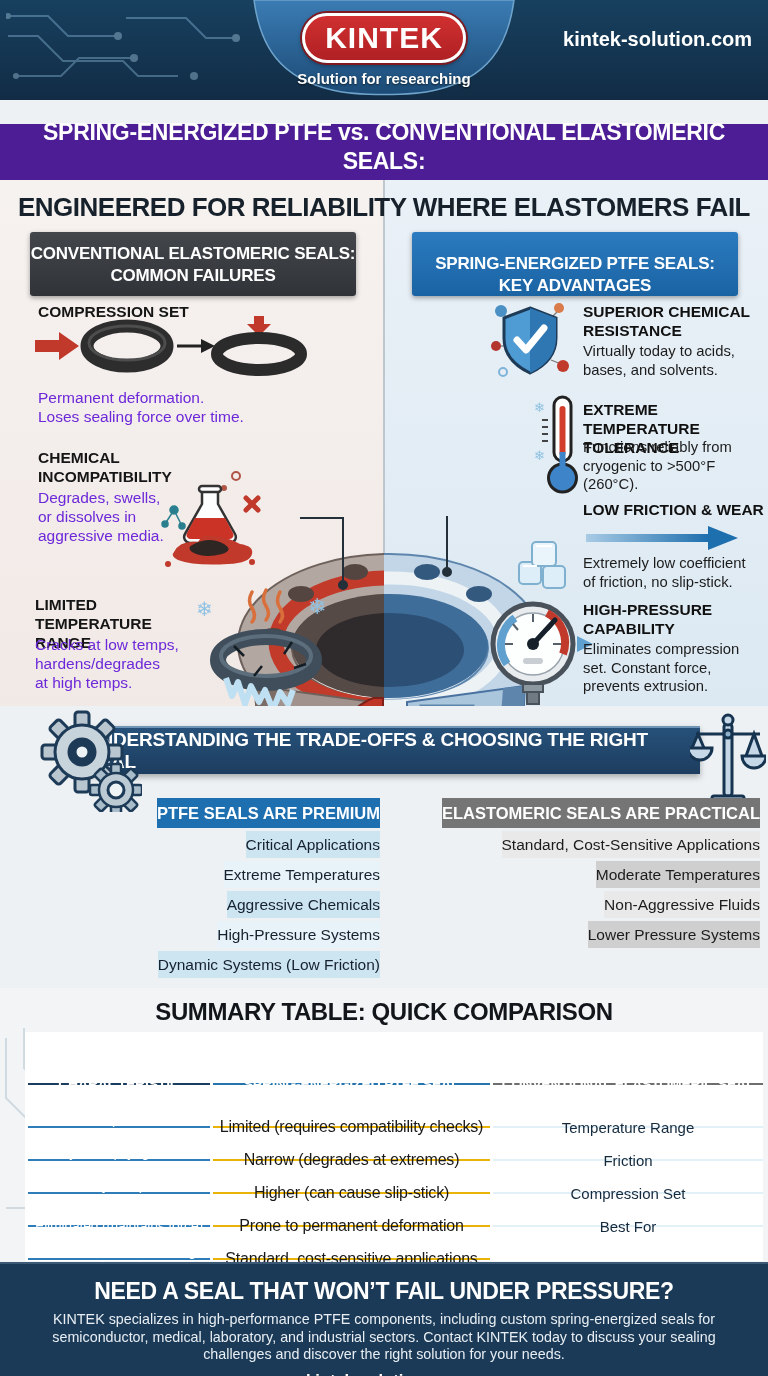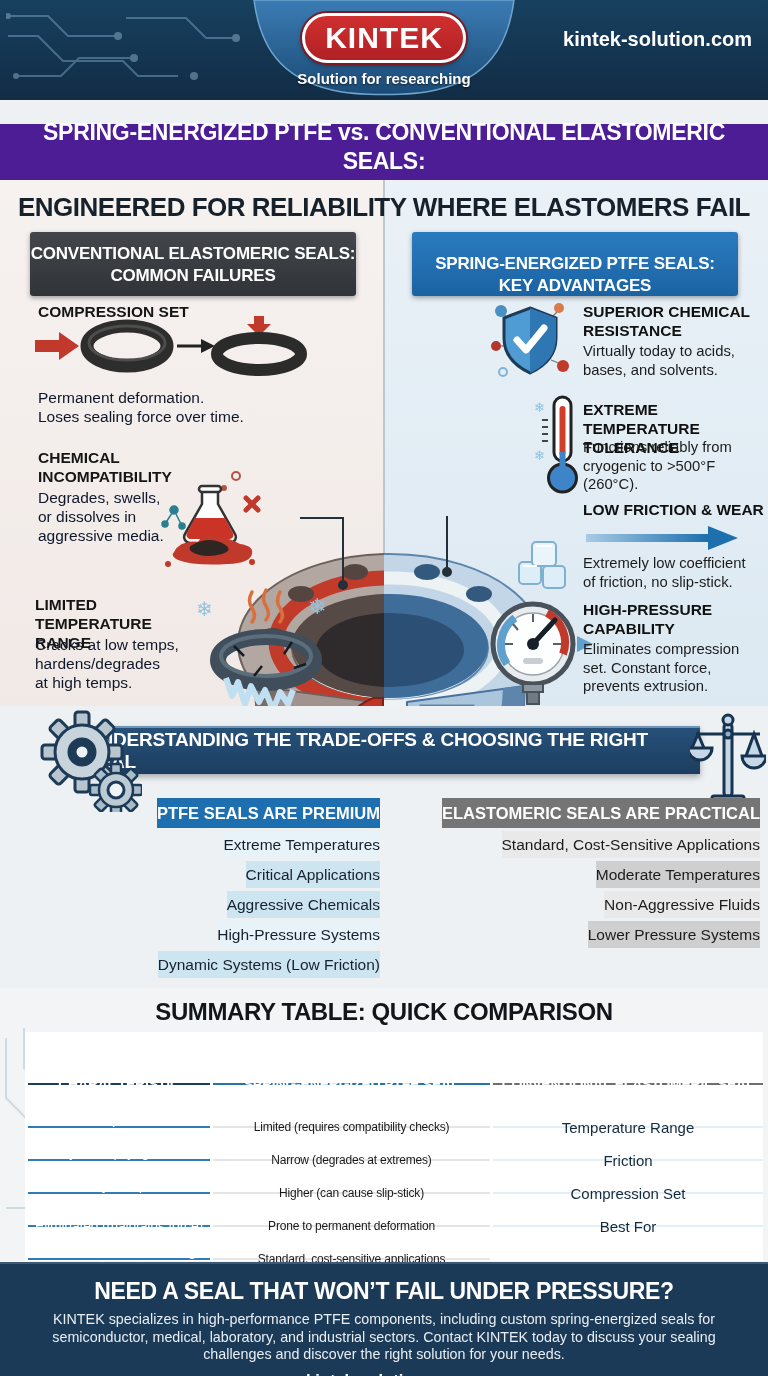--- a/index.html
+++ b/index.html
@@ -33,21 +33,21 @@
   .half-r { left:384px; top:0; width:384px; height:526px; background:linear-gradient(180deg,#eaf1f7,#dce9f2); }
   .half-div { left:383px; top:0; width:2px; height:526px; background:#aab6bf; opacity:.7; }
   .compare-heading { left:0; top:12px; width:768px; text-align:center; font-size:26px; font-weight:bold; color:#17212b; letter-spacing:-0.5px; }
   .pill { height:64px; border-radius:3px; display:flex; flex-direction:column; align-items:center; justify-content:center; gap:1px;
     box-shadow:0 2px 5px rgba(0,0,0,.35); }
   .pill div { color:#fff; font-weight:bold; font-size:17px; letter-spacing:-0.2px; line-height:21px; }
   .pill-dark { left:30px; top:52px; width:326px; background:linear-gradient(180deg,#43464b,#303338); }
   .pill-blue { left:412px; top:52px; width:326px; background:linear-gradient(180deg,#2b7bc0,#1a63a3);justify-content:flex-end; }
 
   .fail-title { font-size:15.5px; font-weight:bold; color:#151515; line-height:19px; white-space:pre-line; }
-  .fail-desc  { font-size:15.5px; color:#0f172a; line-height:19px; white-space:pre-line; }
+  .fail-desc  { font-size:15.5px; color:#6d28d9; line-height:19px; white-space:pre-line; }
   .adv-title  { font-size:15.5px; font-weight:bold; color:#101010; line-height:19px; white-space:pre-line; }
   .adv-desc   { font-size:14.8px; color:#1c1c1c; line-height:18.5px; white-space:pre-line; }
 
   
   .mid { left:0; top:706px; width:768px; height:282px; background:#edf1f3; }
   .banner { left:86px; top:20px; width:614px; height:48px; background:linear-gradient(180deg,#27517a,#1c3d5f);
     border-top:2px solid #6f94b5; box-shadow:0 3px 6px rgba(0,0,0,.3); display:flex; align-items:center; justify-content:center; }
   .banner span { color:#fff; font-weight:bold; font-size:19px; letter-spacing:-0.2px; }
   .panel { display:flex; flex-direction:column; gap:3px;align-items:flex-end; }
   .panel-hdr { height:30px; display:flex; align-items:center; justify-content:center; color:#fff; font-weight:bold; font-size:16.5px; }
@@ -59,21 +59,21 @@
   
   .summary { left:0; top:988px; width:768px; height:274px; background:#f2f4f5; }
   .summary-title { left:0; top:10px; width:768px; text-align:center; font-size:24px; font-weight:bold; color:#12161a; letter-spacing:-0.4px; }
   .tbl { left:25px; top:44px; width:738px; display:grid; grid-template-columns:182px 277px 270px;
     grid-template-rows:40px 30px 30px 30px 30px 48px; gap:3px; background:#fff; border:3px solid #fff; }
   .cell { display:flex; align-items:center; justify-content:center; text-align:center; padding:1px 4px;margin-top:48px; }
   .c-hdr  { color:#fff; font-weight:bold; font-size:14px; letter-spacing:-0.2px; }
   .c-hdr1 { background:#1c3e5e; } .c-hdr2 { background:#2574ae; } .c-hdr3 { background:#6e6e6e; }
   .c-char { background:#e2f0f8; color:#14293c; font-size:15px; }
   .c-ptfe { background:#2e7cb8; color:#fff; font-size:14px; letter-spacing:-0.2px; line-height:16px; }
-  .c-conv { background:#e5e5e5; color:#191919; font-size:12px; letter-spacing:-0.2px; }
+  .c-conv { background:#eab308; color:#191919; font-size:16px; letter-spacing:-0.2px; }
 
   
   .footer { left:0; top:1262px; width:768px; height:114px; background:#1b3a57; border-top:2px solid #3c5a76;
     display:flex; flex-direction:column; align-items:center; }
   .f-head { margin-top:14px; color:#fff; font-weight:bold; font-size:23px; letter-spacing:-0.3px; }
   .f-body { margin-top:6px; width:712px; color:#e8eef3; font-size:14.3px; line-height:17.5px; text-align:center; }
   .f-site { margin-top:7px; color:#fff; font-weight:bold; font-size:16.5px; }
 
   svg { display:block; }
   .deco { opacity:.4; }
@@ -401,22 +401,22 @@
         <path d="M2,36 l6,-14 l6,14"></path>
           <path d="M2,36 a12,12 0 0 0 24,0 Z" transform="translate(-4,0)"></path>
         <path d="M56,44 l8,-22 l8,22"></path>
           <path d="M52,44 a12,12 0 0 0 24,0 Z"></path>
         <rect x="22" y="84" width="32" height="8" rx="2"></rect>
       </g>
     </svg>
 
     <div class="abs panel panel-ptfe">
       <div class="panel-hdr" style="background:#1e6fb0">PTFE SEALS ARE PREMIUM</div>
+      <div class="panel-row" style="background:#cde4f1">Critical Applications</div>
       <div class="panel-row" style="background:#e7f2f9">Extreme Temperatures</div>
-      <div class="panel-row" style="background:#cde4f1">Critical Applications</div>
       <div class="panel-row" style="background:#cde4f1">Aggressive Chemicals</div>
       <div class="panel-row" style="background:#e7f2f9">High-Pressure Systems</div>
       <div class="panel-row" style="background:#cde4f1">Dynamic Systems (Low Friction)</div>
     </div>
     <div class="abs panel panel-elast">
       <div class="panel-hdr" style="background:#757575">ELASTOMERIC SEALS ARE PRACTICAL</div>
       <div class="panel-row" style="background:#e9e9e9">Standard, Cost-Sensitive Applications</div>
       <div class="panel-row" style="background:#cfcfcf">Moderate Temperatures</div>
       <div class="panel-row" style="background:#e9e9e9">Non-Aggressive Fluids</div>
       <div class="panel-row" style="background:#cfcfcf">Lower Pressure Systems</div>

